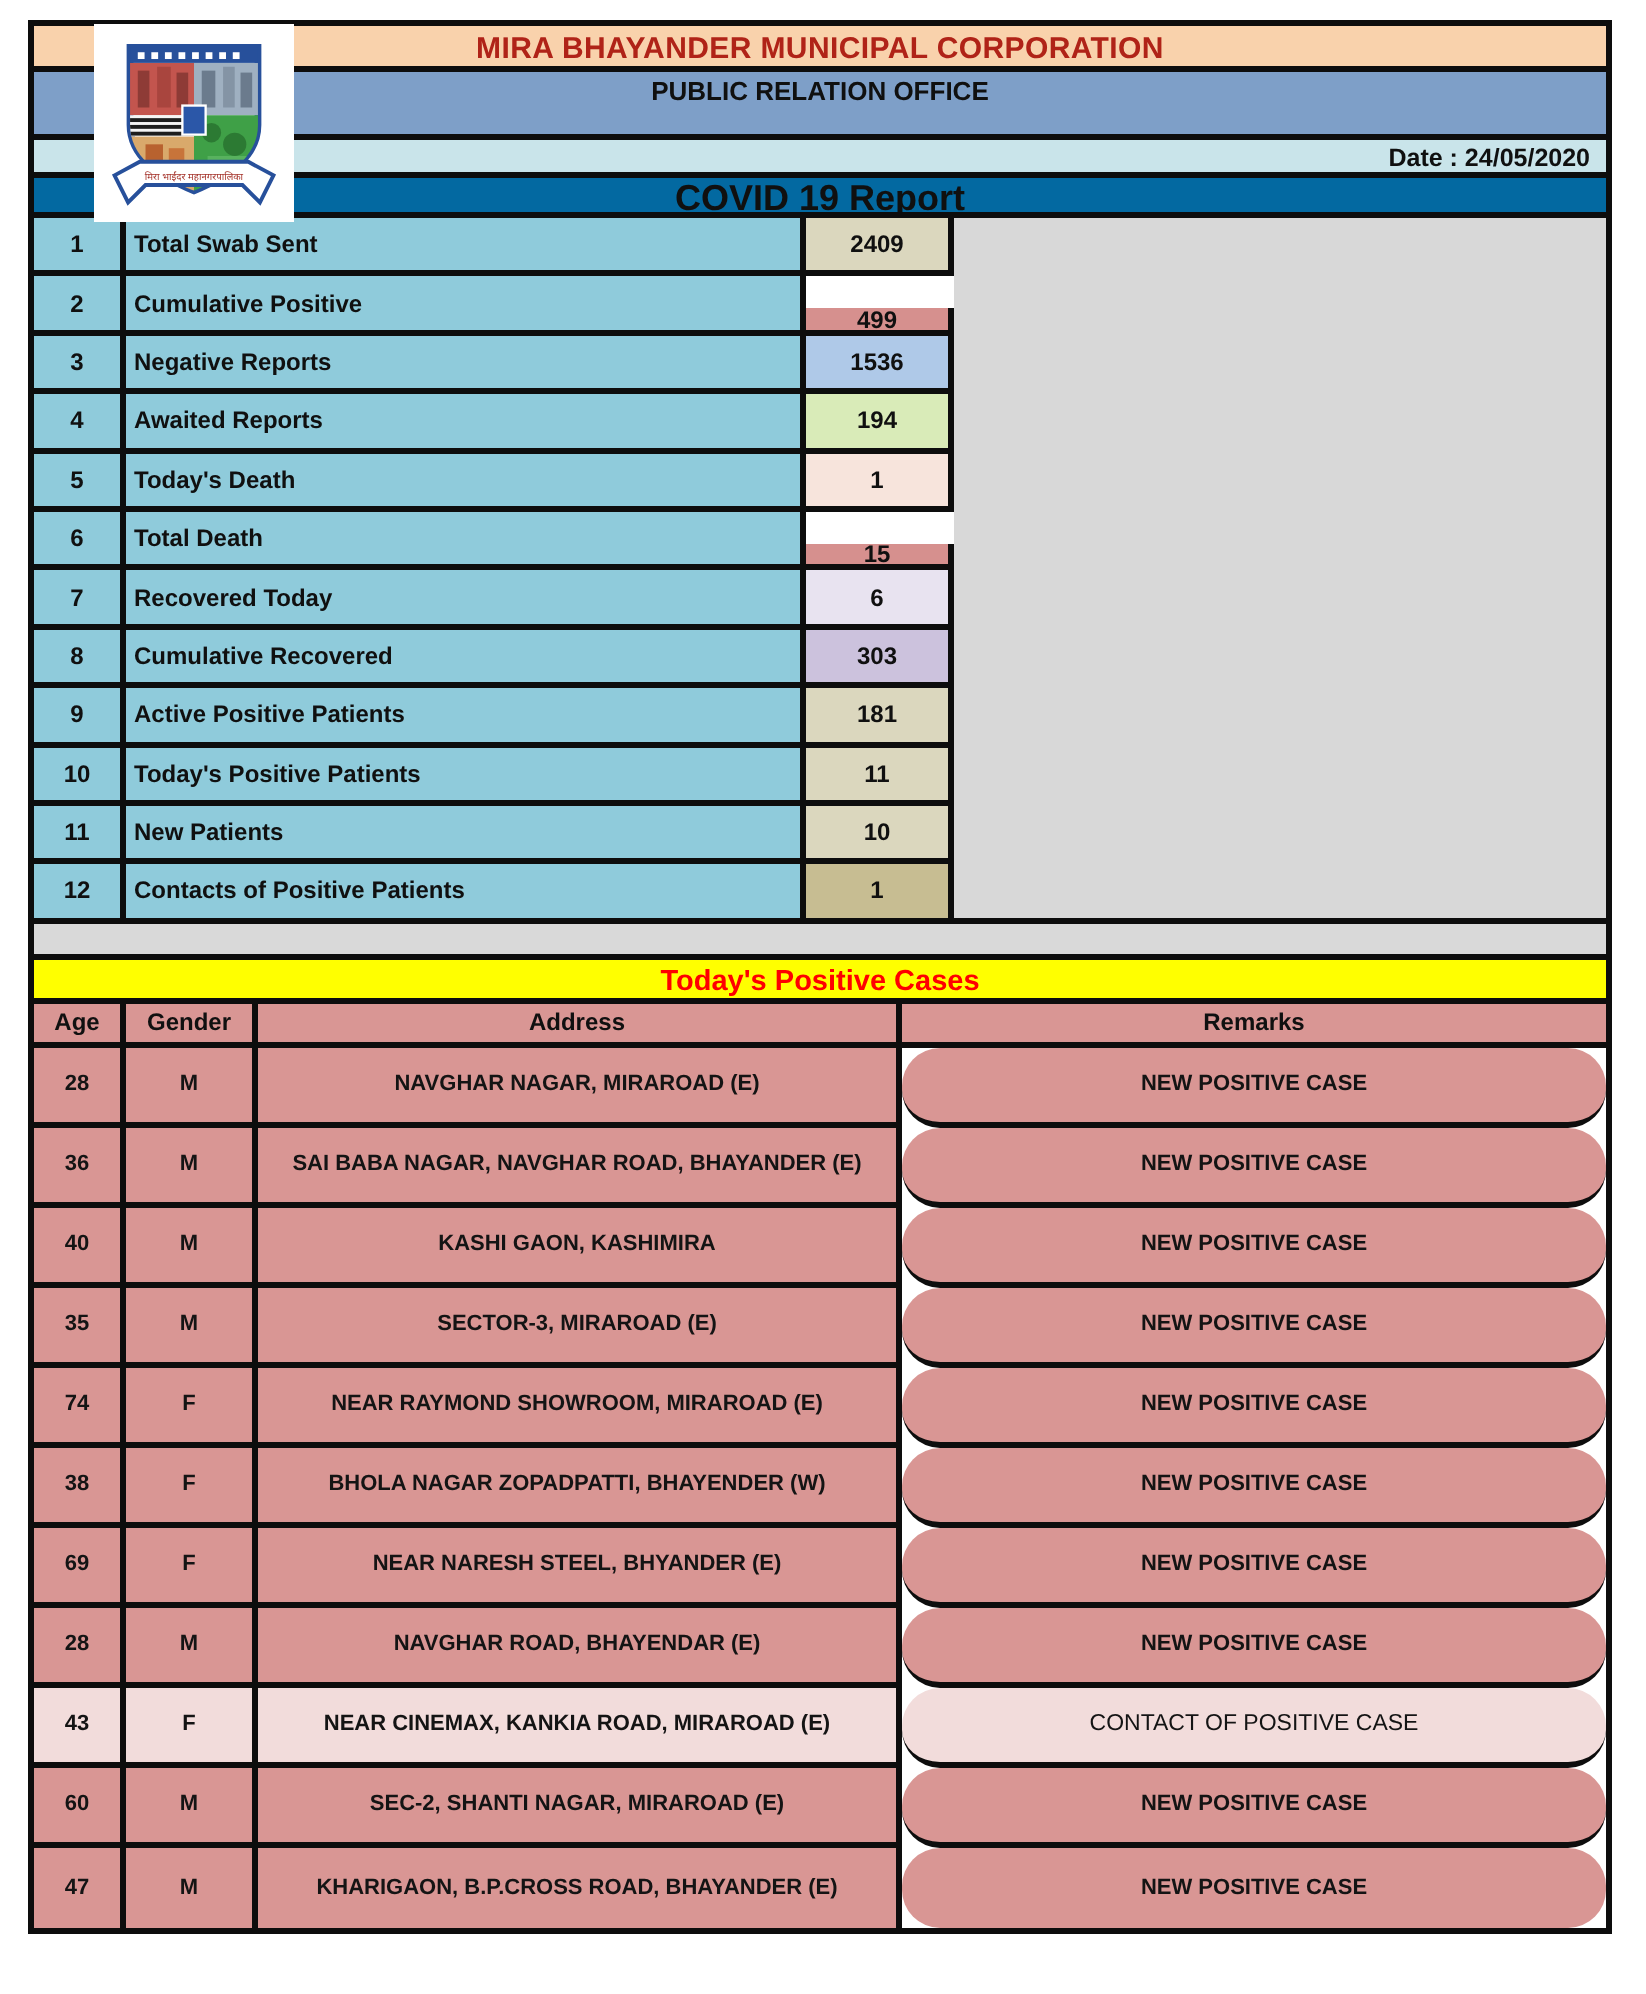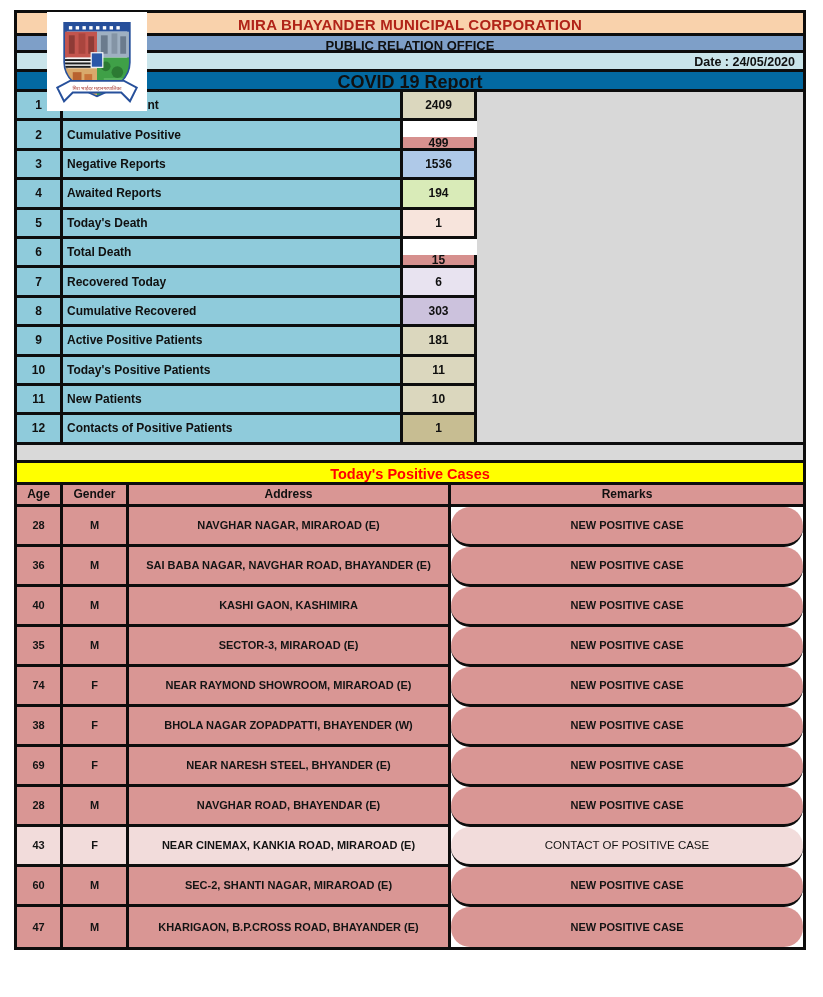--- a/index.html
+++ b/index.html
@@ -6,21 +6,21 @@
   html,body { background:#ffffff; }
   body { font-family:"Liberation Sans", sans-serif; }
   .page { position:relative; width:823px; height:997px; background:#ffffff; overflow:hidden; }
 
   .doc { position:absolute; left:14px; top:10px; width:792px; border:3px solid #0d0d0d; background:#fff; }
 
   
   .band { width:100%; overflow:hidden; white-space:nowrap; }
   .band-title  { height:23px; background:#F9D2AC; color:#B02318; font-weight:bold; font-size:15px;
                  line-height:23px; text-align:center; border-bottom:3px solid #0d0d0d; letter-spacing:0.2px; }
-  .band-pro    { height:17px; background:#7E9FC8; color:#101010; font-weight:bold; font-size:13px;
+  .band-pro    { height:34px; background:#7E9FC8; color:#101010; font-weight:bold; font-size:13px;
                  line-height:19px; text-align:center; border-bottom:3px solid #0d0d0d; }
   .band-date   { height:19px; background:#C9E4EA; color:#101010; font-weight:bold; font-size:12.5px;
                  line-height:19px; text-align:right; padding-right:8px; border-bottom:3px solid #0d0d0d; }
   .band-covid  { height:20px; background:#0369a1; color:#101010; font-weight:bold; font-size:18px;
                  line-height:20px; text-align:center; border-bottom:3px solid #0d0d0d; }
 
   
   .stats { display:grid; grid-template-columns:46px 340px 74px 1fr; grid-auto-rows:29.4px; }
   .stats .c { border-right:3px solid #0d0d0d; border-bottom:3px solid #0d0d0d;
               background:#8FCBDB; display:flex; align-items:center; font-weight:bold;

